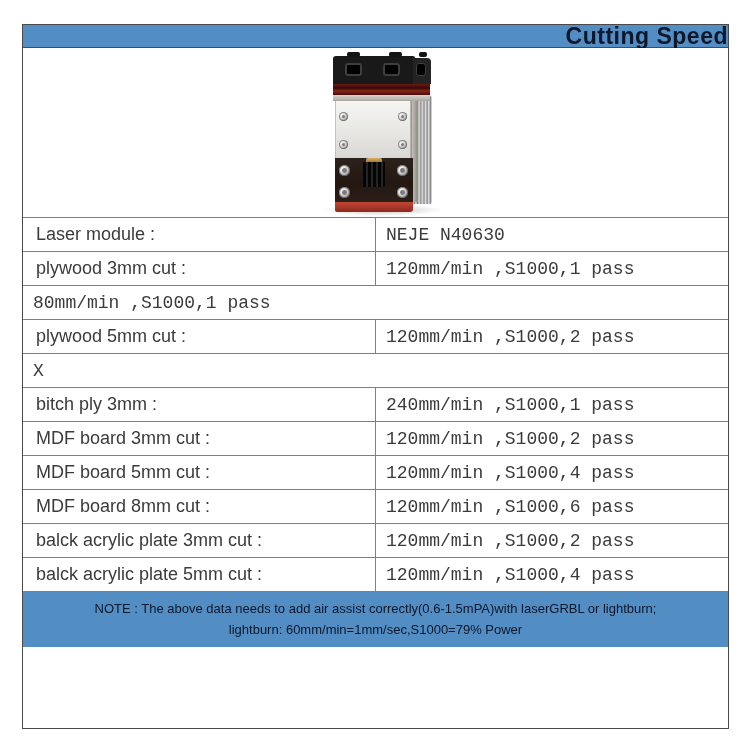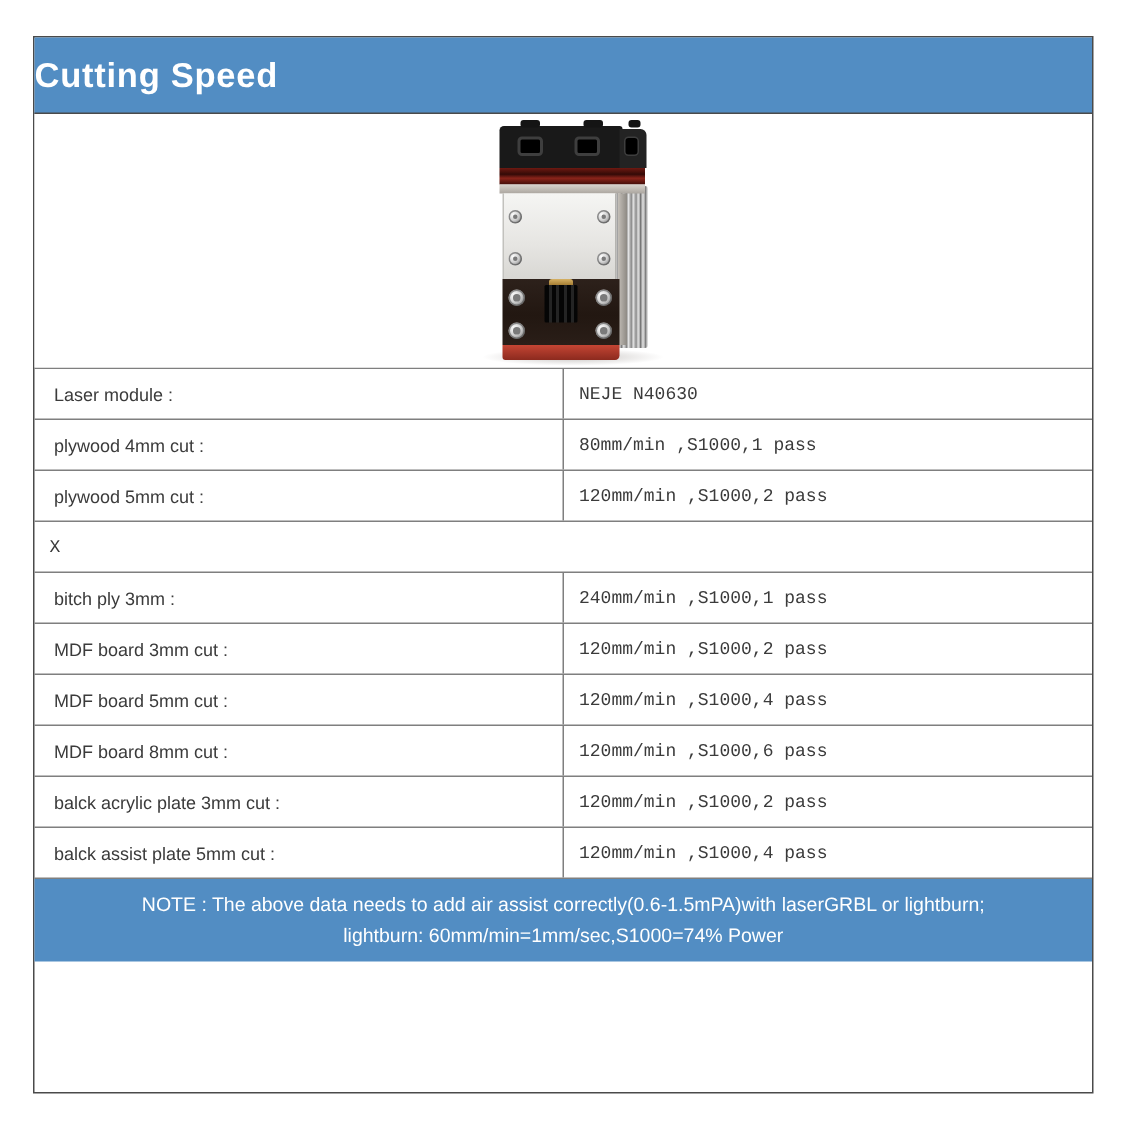--- a/index.html
+++ b/index.html
@@ -10,23 +10,23 @@
   }
   *{box-sizing:border-box;margin:0;padding:0;}
   html,body{width:750px;height:750px;background:#ffffff;overflow:hidden;}
   body{font-family:"Liberation Sans", sans-serif;position:relative;}
 
   .panel{
     position:absolute;left:22px;top:24px;width:707px;height:705px;
     border:1px solid var(--border-dark);background:#fff;
   }
   .header{
-    height:51px;background:var(--accent);border-bottom:1px solid var(--border-dark);
-    display:flex;align-items:center;justify-content:flex-start;
-    color:#ffffff;font-size:23px;font-weight:bold;letter-spacing:.5px;
+    height:23px;background:var(--accent);border-bottom:1px solid var(--border-dark);
+    display:flex;align-items:center;justify-content:flex-end;
+    color:#0f172a;font-size:23px;font-weight:bold;letter-spacing:.5px;
   }
   .image-area{height:169px;position:relative;background:#fff;}
 
   
   .module{position:absolute;left:308px;top:8px;width:102px;height:158px;}
   .m-shadow{position:absolute;left:-12px;top:148px;width:126px;height:12px;
     background:radial-gradient(ellipse at center, rgba(70,58,50,.30) 0%, rgba(70,58,50,0) 68%);}
   .m-heatsink{position:absolute;left:80px;top:40px;width:21px;height:108px;
     background:repeating-linear-gradient(90deg,#767676 0px,#e2e2e2 1.6px,#989898 3.2px);
     border-radius:0 2px 2px 0;}
@@ -63,30 +63,30 @@
   .m-gold{position:absolute;left:31px;top:0px;width:16px;height:5px;
     background:linear-gradient(180deg,#d6b164,#9a7228);border-radius:2px 2px 0 0;}
   .m-nozzle{position:absolute;left:28px;top:4px;width:22px;height:25px;
     background:repeating-linear-gradient(90deg,#050505 0 3px,#242424 3px 5px);border-radius:1px;}
   .m-base{position:absolute;left:4px;top:146px;width:78px;height:10px;
     background:linear-gradient(180deg,#c44534,#8c2a1e);border-radius:0 0 3px 2px;}
 
   
   .tbody{border-top:1px solid var(--grid);}
   .row{display:flex;height:34px;border-bottom:1px solid var(--grid);
-    font-size:12px;color:var(--text);}
+    font-size:18px;color:var(--text);}
   .cell{display:flex;align-items:center;}
   .cell.label{width:353px;padding-left:13px;border-right:1px solid var(--grid);}
   .cell.value{flex:1;padding-left:10px;font-family:Liberation Mono, monospace;}
 
   
   .footer{
     height:55px;background:var(--accent);
     display:flex;flex-direction:column;align-items:center;justify-content:center;
-    gap:6px;color:#ffffff;font-size:13px;text-align:center;line-height:1.1;
+    gap:6px;color:#0f172a;font-size:13px;text-align:center;line-height:1.1;
   }
 </style>
 </head>
 <body>
 
 <div class="panel">
 
   <div class="header">
     <span>Cutting Speed</span>
   </div>
@@ -125,23 +125,26 @@
     </div>
   </div>
 
   <div class="tbody" id="rows">
   <div class="row">
     <div class="cell label">Laser module :</div>
     <div class="cell value">NEJE N40630</div>
   </div>
 
 
+  <div class="row">
+    <div class="cell label">plywood 3mm cut :</div>
+    <div class="cell value">120mm/min ,S1000,1 pass</div>
+  </div>
 
   <div class="row">
-    <div class="cell label">plywood 4mm cut :</div>
     <div class="cell value">80mm/min ,S1000,1 pass</div>
   </div>
 
   <div class="row">
     <div class="cell label">plywood 5mm cut :</div>
     <div class="cell value">120mm/min ,S1000,2 pass</div>
   </div>
 
 
   <div class="row">
@@ -167,23 +170,23 @@
     <div class="cell label">MDF board 8mm cut :</div>
     <div class="cell value">120mm/min ,S1000,6 pass</div>
   </div>
 
   <div class="row">
     <div class="cell label">balck acrylic plate 3mm cut :</div>
     <div class="cell value">120mm/min ,S1000,2 pass</div>
   </div>
 
   <div class="row">
-    <div class="cell label">balck assist plate 5mm cut :</div>
+    <div class="cell label">balck acrylic plate 5mm cut :</div>
     <div class="cell value">120mm/min ,S1000,4 pass</div>
   </div>
 </div>
 
   <div class="footer">
     <div>NOTE : The above data needs to add air assist correctly(0.6-1.5mPA)with laserGRBL or lightburn;</div>
-    <div>lightburn: 60mm/min=1mm/sec,S1000=74% Power</div>
+    <div>lightburn: 60mm/min=1mm/sec,S1000=79% Power</div>
   </div>
 
 </div>
 
 </body></html>

